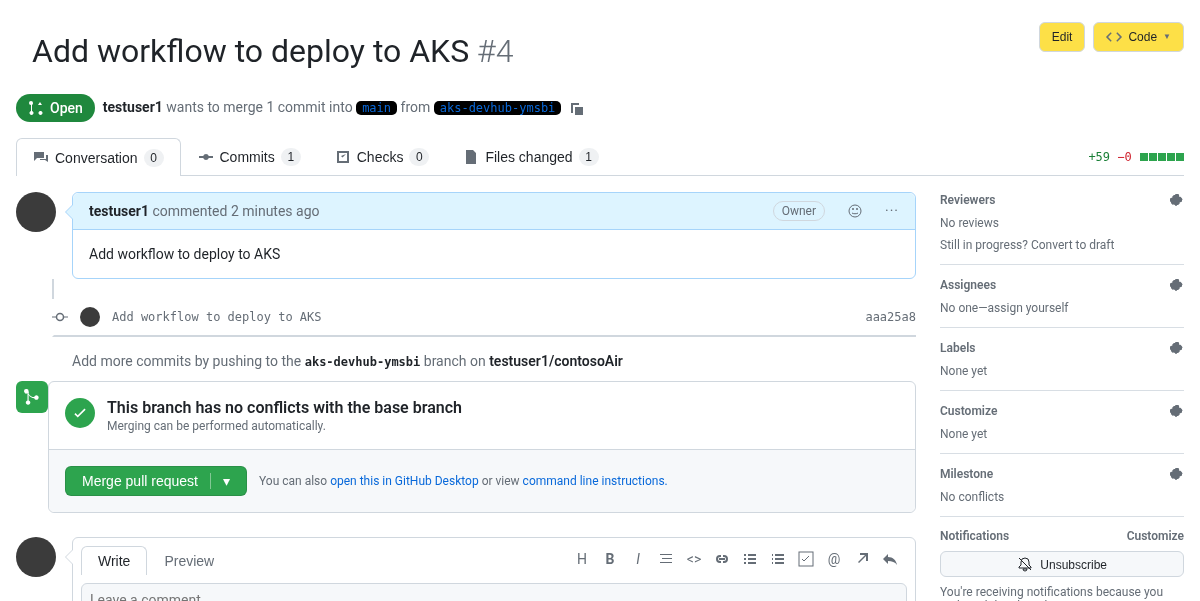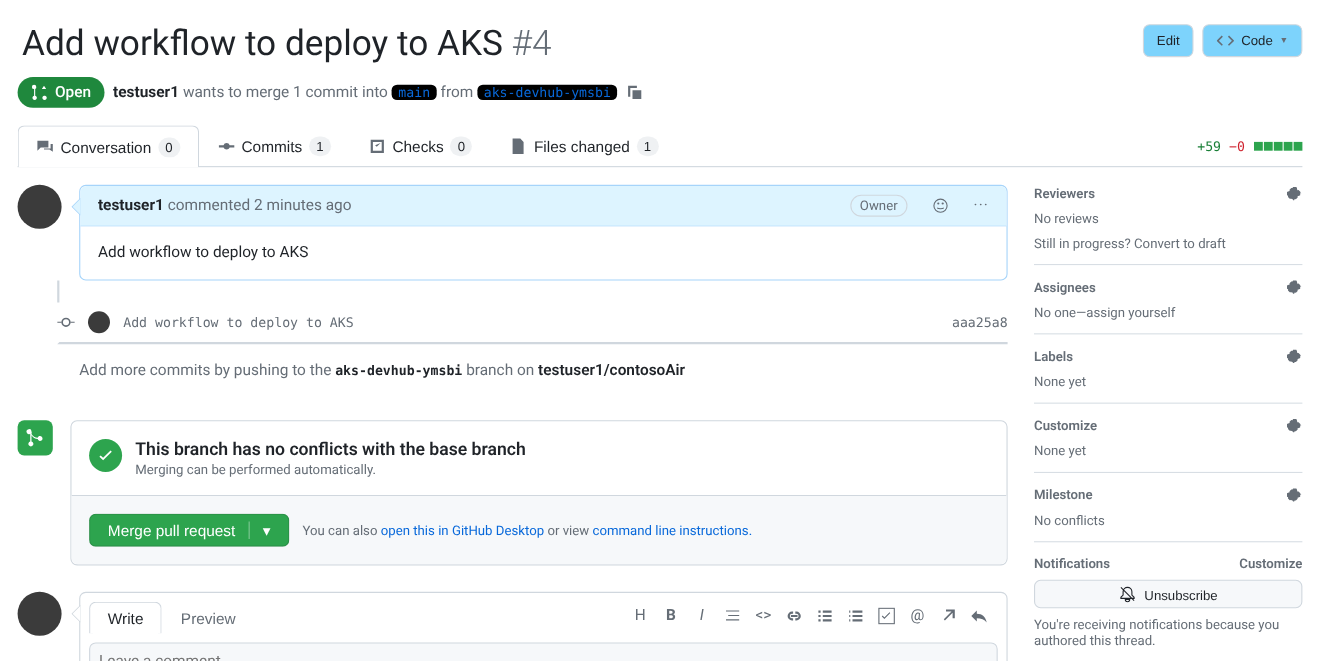--- a/index.html
+++ b/index.html
@@ -12,24 +12,24 @@
   --c-counter-bg:#afb8c133;
   --c-badge:#eaeef2;
   --c-bg:#ffffff;
   --c-timeline-head:#ddf4ff;
   --c-timeline-border:#a6d4fa;
 }
 *{box-sizing:border-box}
 body{margin:0;font-family:-apple-system,BlinkMacSystemFont,"Segoe UI",Roboto,Helvetica,Arial,sans-serif;font-size:14px;color:var(--c-text);background:var(--c-bg)}
 .canvas{width:1200px;margin:0 auto;padding:0 16px}
 .pr-header{padding:16px 0 8px;display:flex;justify-content:space-between;align-items:flex-start}
-.pr-title{font-size:32px;font-weight:400;margin:4px}
+.pr-title{font-size:32px;font-weight:400;margin:16px}
 .pr-title .num{color:var(--c-muted);font-weight:300}
 .hdr-actions{display:flex;gap:8px;margin-top:6px}
-.btn{background:#7dd3fc;border:1px solid var(--c-border);border-radius:6px;padding:4px 12px;font-size:12px;line-height:20px;color:var(--c-text);display:inline-flex;align-items:center;gap:6px;cursor:pointer}
+.btn{background:#fde047;border:1px solid var(--c-border);border-radius:6px;padding:4px 12px;font-size:12px;line-height:20px;color:var(--c-text);display:inline-flex;align-items:center;gap:6px;cursor:pointer}
 .btn .caret{font-size:8px;color:var(--c-muted)}
 .state-row{display:flex;align-items:center;gap:8px;margin-bottom:16px}
 .state-pill{background:var(--c-open);color:#fff;border-radius:100px;padding:6px 12px;display:inline-flex;align-items:center;gap:6px;font-weight:500;font-size:14px}
 .state-pill svg{width:16px;height:16px;fill:#fff}
 .merge-desc{color:var(--c-muted)}
 .merge-desc b{color:var(--c-text)}
 .branch-chip{background:#000000;color:var(--c-link);font-family:ui-monospace,SFMono-Regular,Menlo,Consolas,monospace;font-size:12px;padding:0 6px;border-radius:5px}
 .tabnav{border-bottom:1px solid var(--c-border);display:flex;align-items:center;justify-content:space-between}
 .tabs{display:flex}
 .tab{display:inline-flex;align-items:center;gap:6px;font-size:14px;color:var(--c-text);padding:9px 16px;border:1px solid transparent;border-bottom:none;background:none;cursor:pointer;border-top-left-radius:6px;border-top-right-radius:6px}
@@ -54,21 +54,21 @@
 .comment-head .right{display:flex;align-items:center;gap:22px}
 .role-pill{border:1px solid var(--c-border);border-radius:100px;padding:0 8px;font-size:12px;line-height:18px}
 .comment-body{padding:16px}
 .commit-row{display:flex;align-items:center;justify-content:space-between;padding:8px 0 8px 36px;position:relative}
 .commit-row .left{display:flex;align-items:center;gap:12px;color:var(--c-muted)}
 .commit-row .dot{width:16px;height:16px;fill:var(--c-muted)}
 .mono-sm{font-family:ui-monospace,Menlo,monospace;font-size:12px;color:var(--c-muted)}
 .timeline-line{border-left:2px solid var(--c-border);margin-left:36px;height:20px}
 .push-hint{color:var(--c-muted);padding:8px 0 8px 56px}
 .push-hint b{color:var(--c-text);font-weight:600;font-family:ui-monospace,Menlo,monospace;font-size:12px}
-.merge-area{display:flex;gap:16px;margin-top:29px}
+.merge-area{display:flex;margin-top:4px}
 .merge-icon{width:32px;height:32px;border-radius:6px;background:#2da44e;display:flex;align-items:center;justify-content:center}
 .merge-icon svg{width:18px;height:18px;fill:#fff}
 .merge-panel{flex:1;border:1px solid var(--c-border);border-radius:6px}
 .merge-body{padding:16px;display:flex;gap:12px}
 .merge-body .check{width:30px;height:30px;border-radius:50%;background:#2da44e;display:flex;align-items:center;justify-content:center;flex-shrink:0}
 .merge-body .check svg{width:18px;height:18px;fill:#fff}
 .merge-body h3{margin:0 0 2px;font-size:16px;font-weight:600}
 .merge-body p{margin:0;color:var(--c-muted);font-size:12px}
 .merge-footer{border-top:1px solid var(--c-border);padding:16px;display:flex;align-items:center;gap:12px;background:#f6f8fa;border-bottom-left-radius:6px;border-bottom-right-radius:6px}
 .btn-merge{background:var(--c-merge);color:#fff;border:1px solid rgba(27,31,36,0.15);border-radius:6px;padding:6px 16px;font-size:14px;font-weight:500;display:inline-flex;align-items:center;cursor:pointer}

